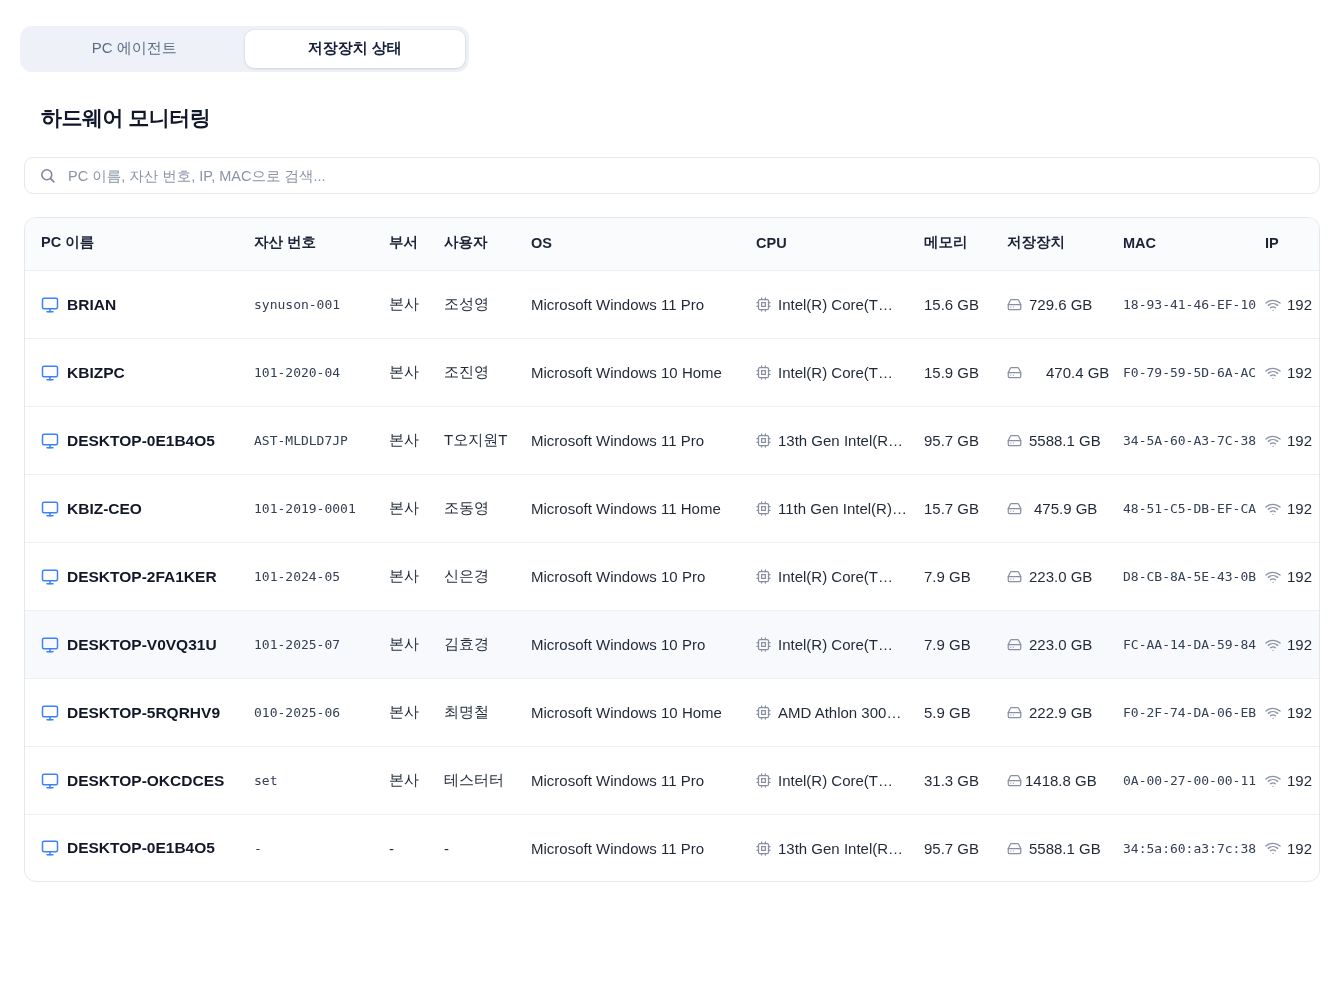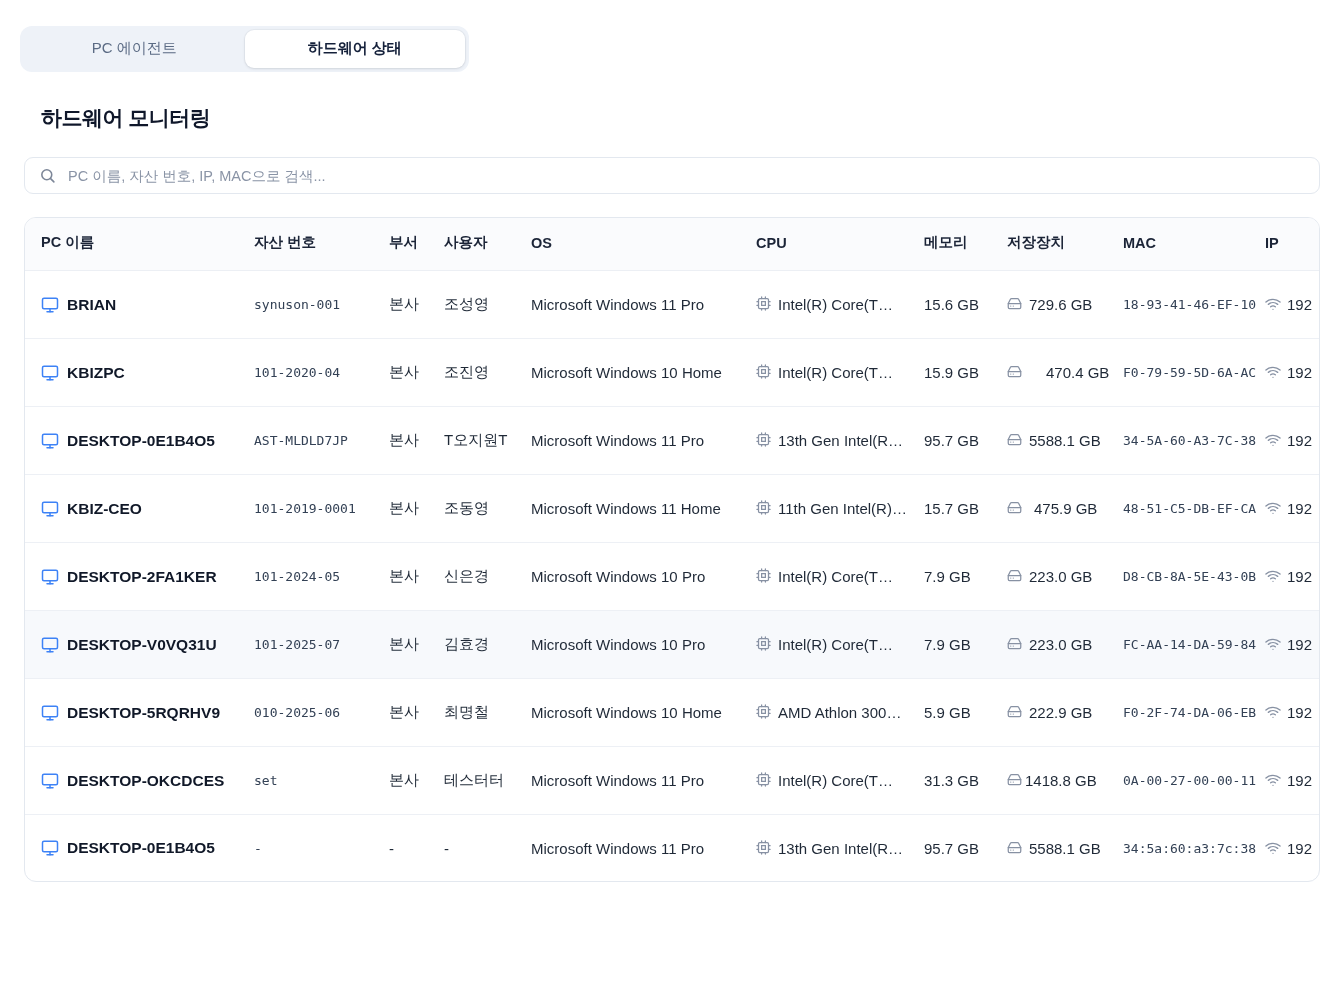--- a/index.html
+++ b/index.html
@@ -60,37 +60,37 @@
   thead th:first-child { padding-left:16px; }
   tbody td {
     padding:24px 6px 24px 0; border-bottom:1px solid #edf0f5;
     vertical-align:middle; font-size:15px; color:#1f2937;
     white-space:nowrap; overflow:hidden;
   }
   tbody td:first-child { padding-left:16px; }
   tbody tr:last-child td { border-bottom:none; }
   tbody tr.hl td { background:#f7f9fc; }
 
-  .cell-flex { display:flex; align-items:flex-start; gap:8px; min-width:0; }
+  .cell-flex { display:flex; align-items:center; gap:8px; min-width:0; }
   .cell-flex svg { flex:none; }
   .pcname { font-weight:700; font-size:15.5px; color:#101828; }
   .mono {
     font-family:"DejaVu Sans Mono", monospace;
     font-size:13px; color:#334155;
   }
   .truncate { overflow:hidden; white-space:nowrap; }
 </style>
 </head>
 <body>
 
 <div class="page">
 
   <div class="tabs">
     <div class="tab">PC 에이전트</div>
-    <div class="tab active">하드웨어 상태</div>
+    <div class="tab active">저장장치 상태</div>
   </div>
 
   <h1 class="page-title">하드웨어 모니터링</h1>
 
   <div class="search">
     <svg width="17" height="17" viewBox="0 0 24 24" fill="none" stroke="#7c8698" stroke-width="2.2" stroke-linecap="round">
       <circle cx="11" cy="11" r="7"></circle>
         <line x1="21" y1="21" x2="16.4" y2="16.4"></line>
     </svg>
     <input type="text" placeholder="PC 이름, 자산 번호, IP, MAC으로 검색..." style="">

